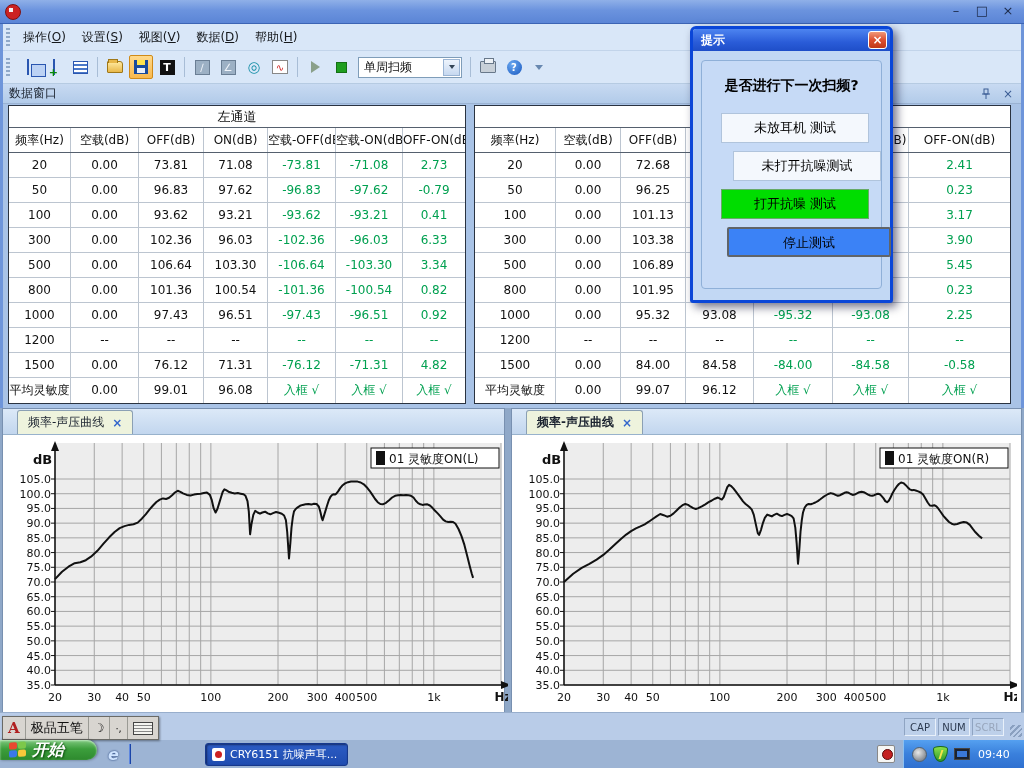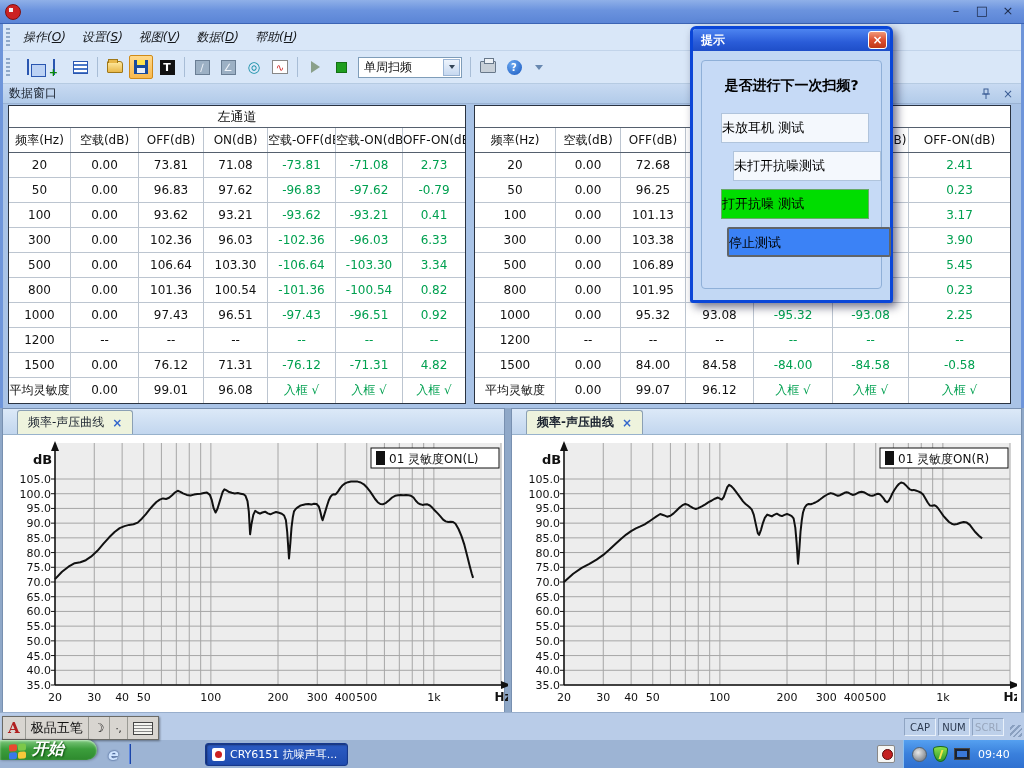--- a/index.html
+++ b/index.html
@@ -18,21 +18,21 @@
   .win-btn { width:20px; height:17px; text-align:center; line-height:16px; color:#1c2a48; font-size:13px; }
 
   
   .side-border { position:absolute; top:24px; width:3px; height:716px; background:#6e95da; }
 
   
   .menubar { position:absolute; left:3px; top:24px; width:1018px; height:27px;
     background:#d9e7f8; border-bottom:1px solid #c2d4ea; display:flex; align-items:center; }
   .grip { width:4px; height:18px; margin:0 5px 0 3px;
     background:repeating-linear-gradient(180deg,#8fa8c8 0 2px,transparent 2px 4px); }
-  .menu-item { padding:3px 8px; color:#15181c; cursor:default;font-style:italic; }
+  .menu-item { padding:3px 8px; color:#15181c; cursor:default; }
   .toolbar { position:absolute; left:3px; top:51px; width:1018px; height:33px;
     background:#d9e7f8; border-bottom:1px solid #b6cbe2; display:flex; align-items:center; }
   .tbtn { width:24px; height:24px; margin:0 1px; display:flex; align-items:center; justify-content:center; }
   .tsep { width:1px; height:20px; background:#a8bdd6; margin:0 4px; }
   .ico { display:inline-block; position:relative; }
   .ico-sq { width:15px; height:13px; border:1px solid #2a56b0; background:#e8f0ff; }
   .ico-sq2 { position:absolute; left:4px; top:4px; width:15px; height:13px; border:1px solid #2a56b0; background:#bcd2f4; }
   .ico-plus { position:absolute; right:-3px; bottom:-4px; color:#0a8a0a; font-weight:bold; font-size:11px; line-height:10px; }
   .ico-lines { width:15px; height:13px; border:1px solid #2a56b0;
     background:repeating-linear-gradient(180deg,#fff 0 2px,#4a78c8 2px 4px); }
@@ -81,21 +81,21 @@
     box-shadow:4px 4px 10px rgba(0,0,40,.55); }
   .dlg-title { height:22px; background:linear-gradient(180deg,#4d84f0 0%,#2a5cd8 60%,#1e4ec8 100%);
     border-radius:3px 3px 0 0; display:flex; align-items:center; position:relative; }
   .dlg-title-text { color:#fff; font-weight:bold; margin-left:8px; font-size:12px; }
   .dlg-close { position:absolute; right:3px; top:2px; width:19px; height:18px; border-radius:3px;
     background:linear-gradient(180deg,#f09878 0%,#dd4f30 50%,#c03818 100%); border:1px solid #fff;
     color:#fff; font-weight:bold; font-size:12px; text-align:center; line-height:16px; }
   .dlg-box { position:absolute; left:8px; top:31px; right:8px; bottom:11px;
     border:1px solid #8fb0d8; border-radius:4px; background:#c6daf6; }
   .dlg-prompt { margin-top:16px; text-align:center; font-weight:bold; font-size:14px; color:#000; }
-  .dlg-btn { position:absolute; left:19px; width:148px; height:30px; text-align:left; line-height:28px; font-size:13px; color:#000; }
+  .dlg-btn { position:absolute; left:19px; width:148px; height:30px; text-align:center; line-height:28px; font-size:13px; color:#000; }
   .btn-light { background:#f4f8fd; border:1px solid #b0c4dc; }
   .btn-green { background:#00dd00; border:1px solid #66aa66; }
   .btn-default { left:25px; width:164px; background:#3b82f6; border:2px solid #606468; border-radius:2px; }
 
   
   .charts-section { position:absolute; left:0; top:408px; width:1024px; height:304px; background:#8fa8c8; }
   .pane { position:absolute; top:0; height:304px; background:#fff; border:1px solid #7890b0; }
   .pane-tabs { height:26px; background:linear-gradient(180deg,#dce9f8,#c2d6ee); border-bottom:1px solid #98b2cc; position:relative; }
   .tab { position:absolute; left:14px; bottom:0; height:24px; padding:0 10px; display:flex; align-items:center; gap:8px;
     background:#eef3dd; border:1px solid #8ba0b4; border-bottom:none; border-radius:3px 3px 0 0; color:#1c2430;justify-content:flex-end; }
@@ -118,21 +118,21 @@
     border:1px solid; border-color:#8fa4c2 #e8f0fa #e8f0fa #8fa4c2; margin-left:2px; background:#bdd0ea; }
   .ind-cell.off { color:#98a6bc; }
   .status-grip { position:absolute; right:2px; bottom:3px; width:12px; height:12px;
     background:repeating-linear-gradient(135deg,transparent 0 2px,#8aa0c0 2px 4px); }
 
   
   .taskbar { position:absolute; left:0; top:740px; width:1024px; height:28px;
     background:linear-gradient(180deg,#3a74e4 0%,#2258cc 12%,#2258cc 85%,#16ale 100%,#163e9a 100%); }
   .start-btn { position:absolute; left:0; top:0; width:97px; height:20px; border-radius:0 12px 12px 0;
     background:linear-gradient(180deg,#7ec87e 0%,#3c9e3c 45%,#2e8a2e 100%);
-    box-shadow:inset 0 1px 2px #bfe8bf, 1px 0 3px rgba(0,0,0,.4); display:flex; align-items:flex-end; }
+    box-shadow:inset 0 1px 2px #bfe8bf, 1px 0 3px rgba(0,0,0,.4); display:flex; align-items:center; }
   .start-flag { width:18px; height:16px; margin-left:9px; display:grid; grid-template-columns:8px 8px; grid-template-rows:7px 7px; gap:1px; transform:skewY(-4deg); }
   .start-flag i { border-radius:2px; }
   .start-flag i:nth-child(1){background:#e84a30;} .start-flag i:nth-child(2){background:#7cc84a;}
   .start-flag i:nth-child(3){background:#3a78e8;} .start-flag i:nth-child(4){background:#f8c83a;}
   .start-text { color:#fff; font-style:italic; font-weight:bold; font-size:16px; margin-left:5px; text-shadow:1px 1px 2px #0a4a0a; }
   .quick-launch { position:absolute; left:108px; top:4px; display:flex; align-items:center; }
   .ie-icon { color:#cfe4ff; font-weight:bold; font-style:italic; font-size:16px; text-shadow:0 0 2px #0a2a6a; }
   .ql-sep { width:1px; height:20px; background:#5d86e0; margin-left:10px; box-shadow:1px 0 0 #1a44a8; }
   .task-btn { position:absolute; left:205px; top:3px; width:143px; height:23px; border-radius:3px;
     background:linear-gradient(180deg,#2c5cc4,#1f4cb0); border:1px solid #16388c; box-shadow:inset 1px 1px 2px rgba(0,0,20,.5);

